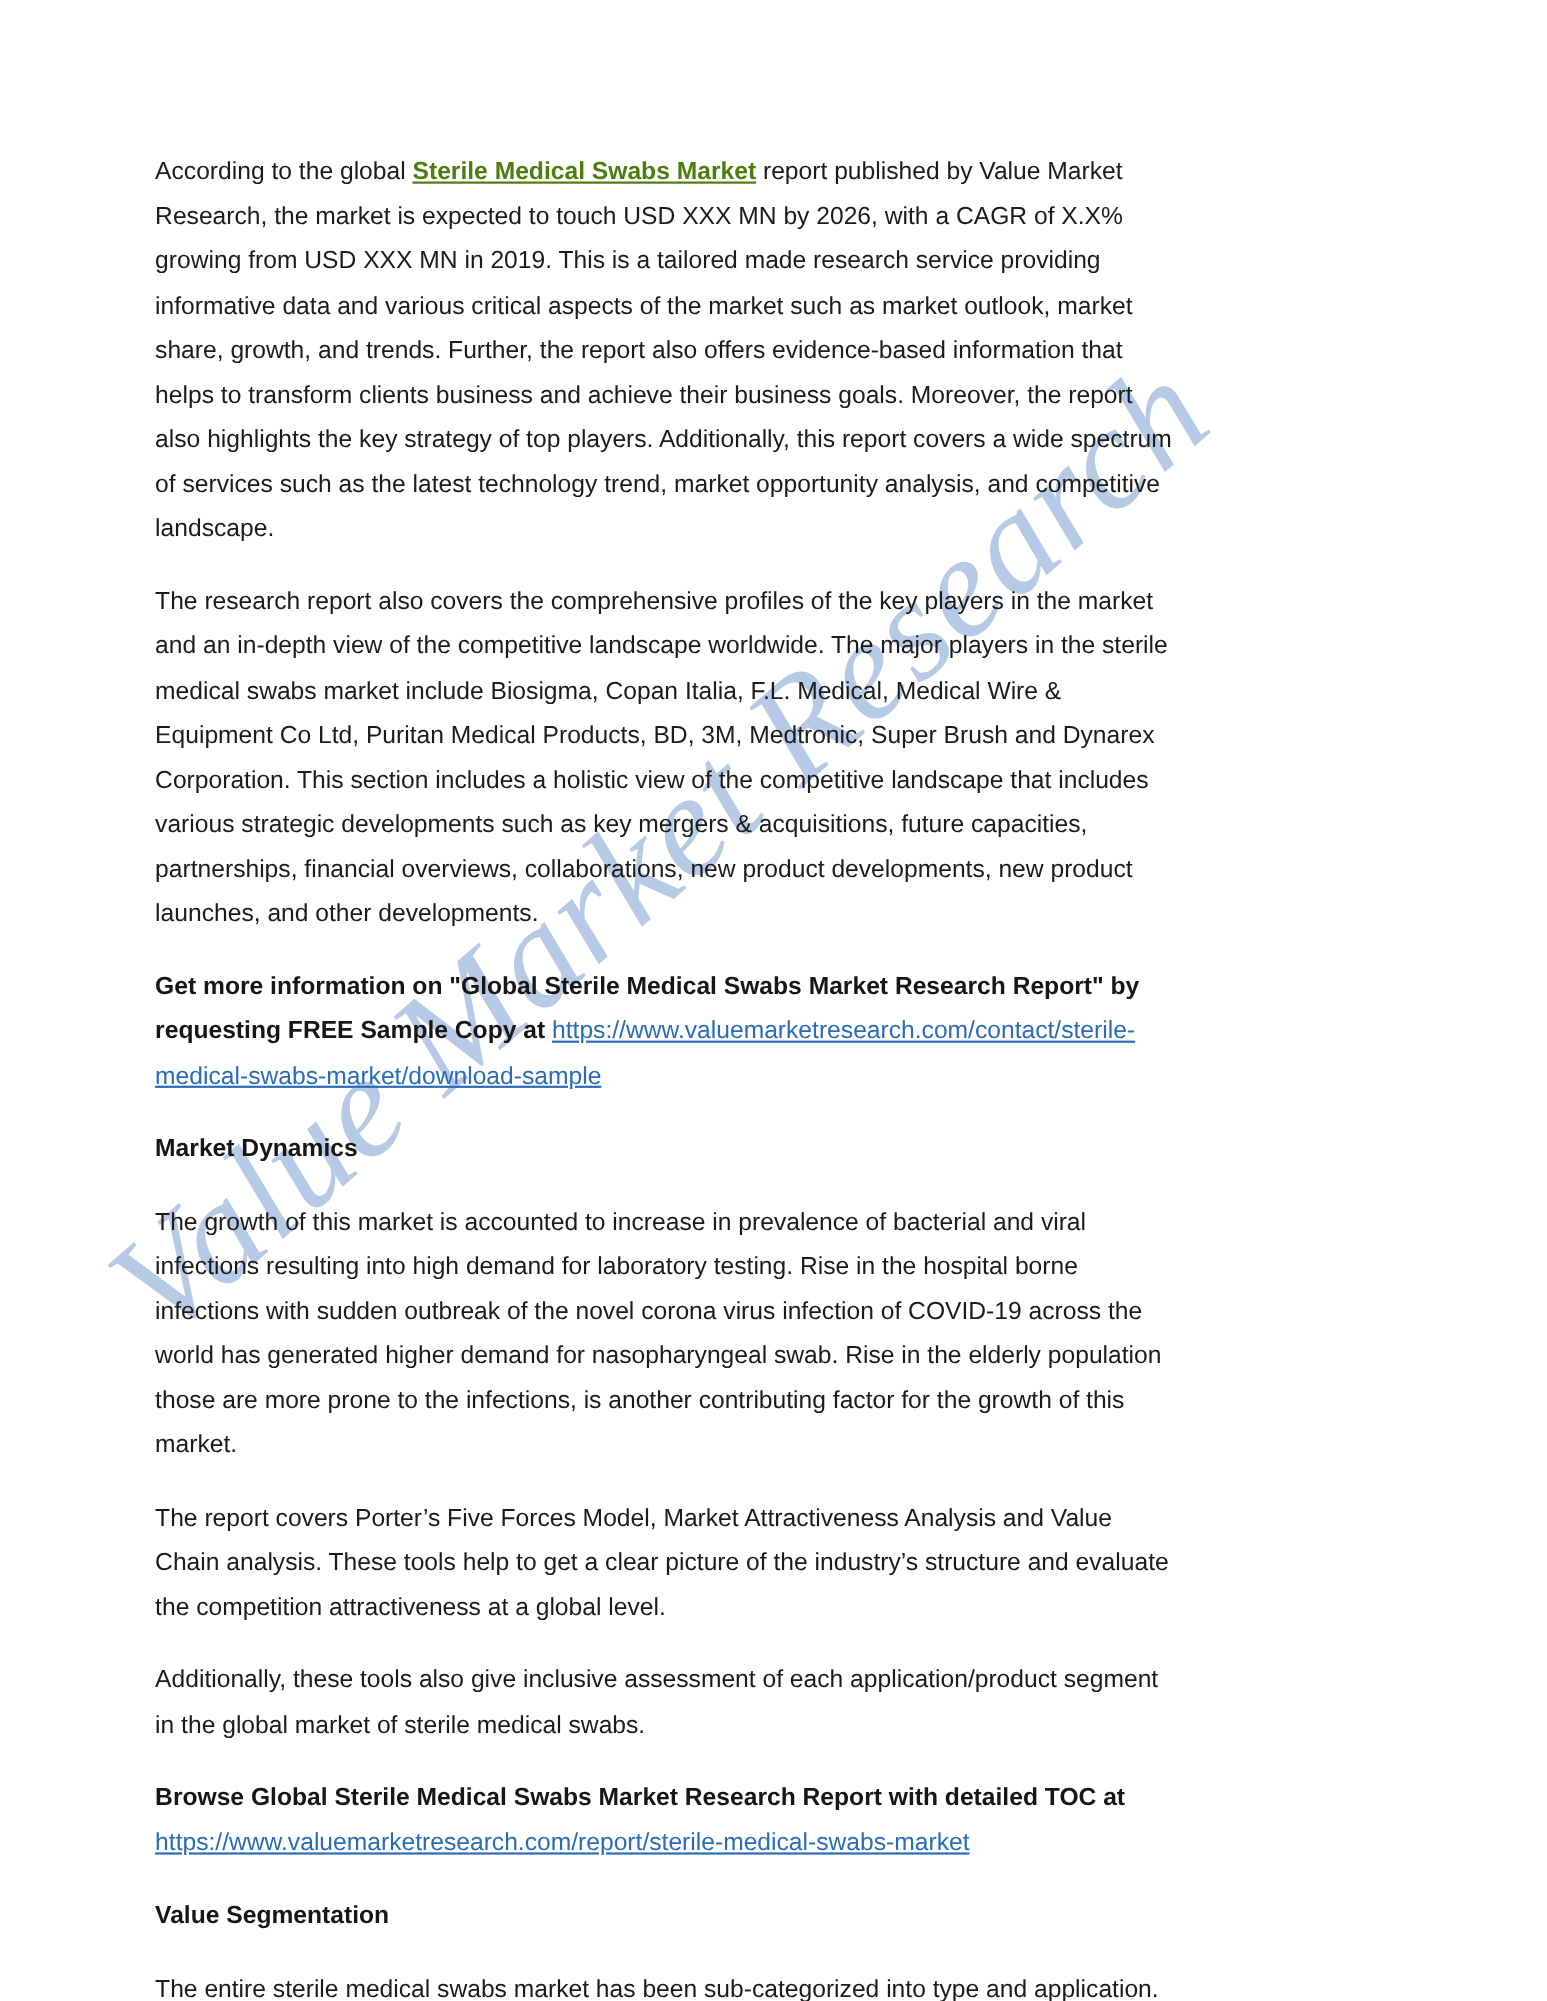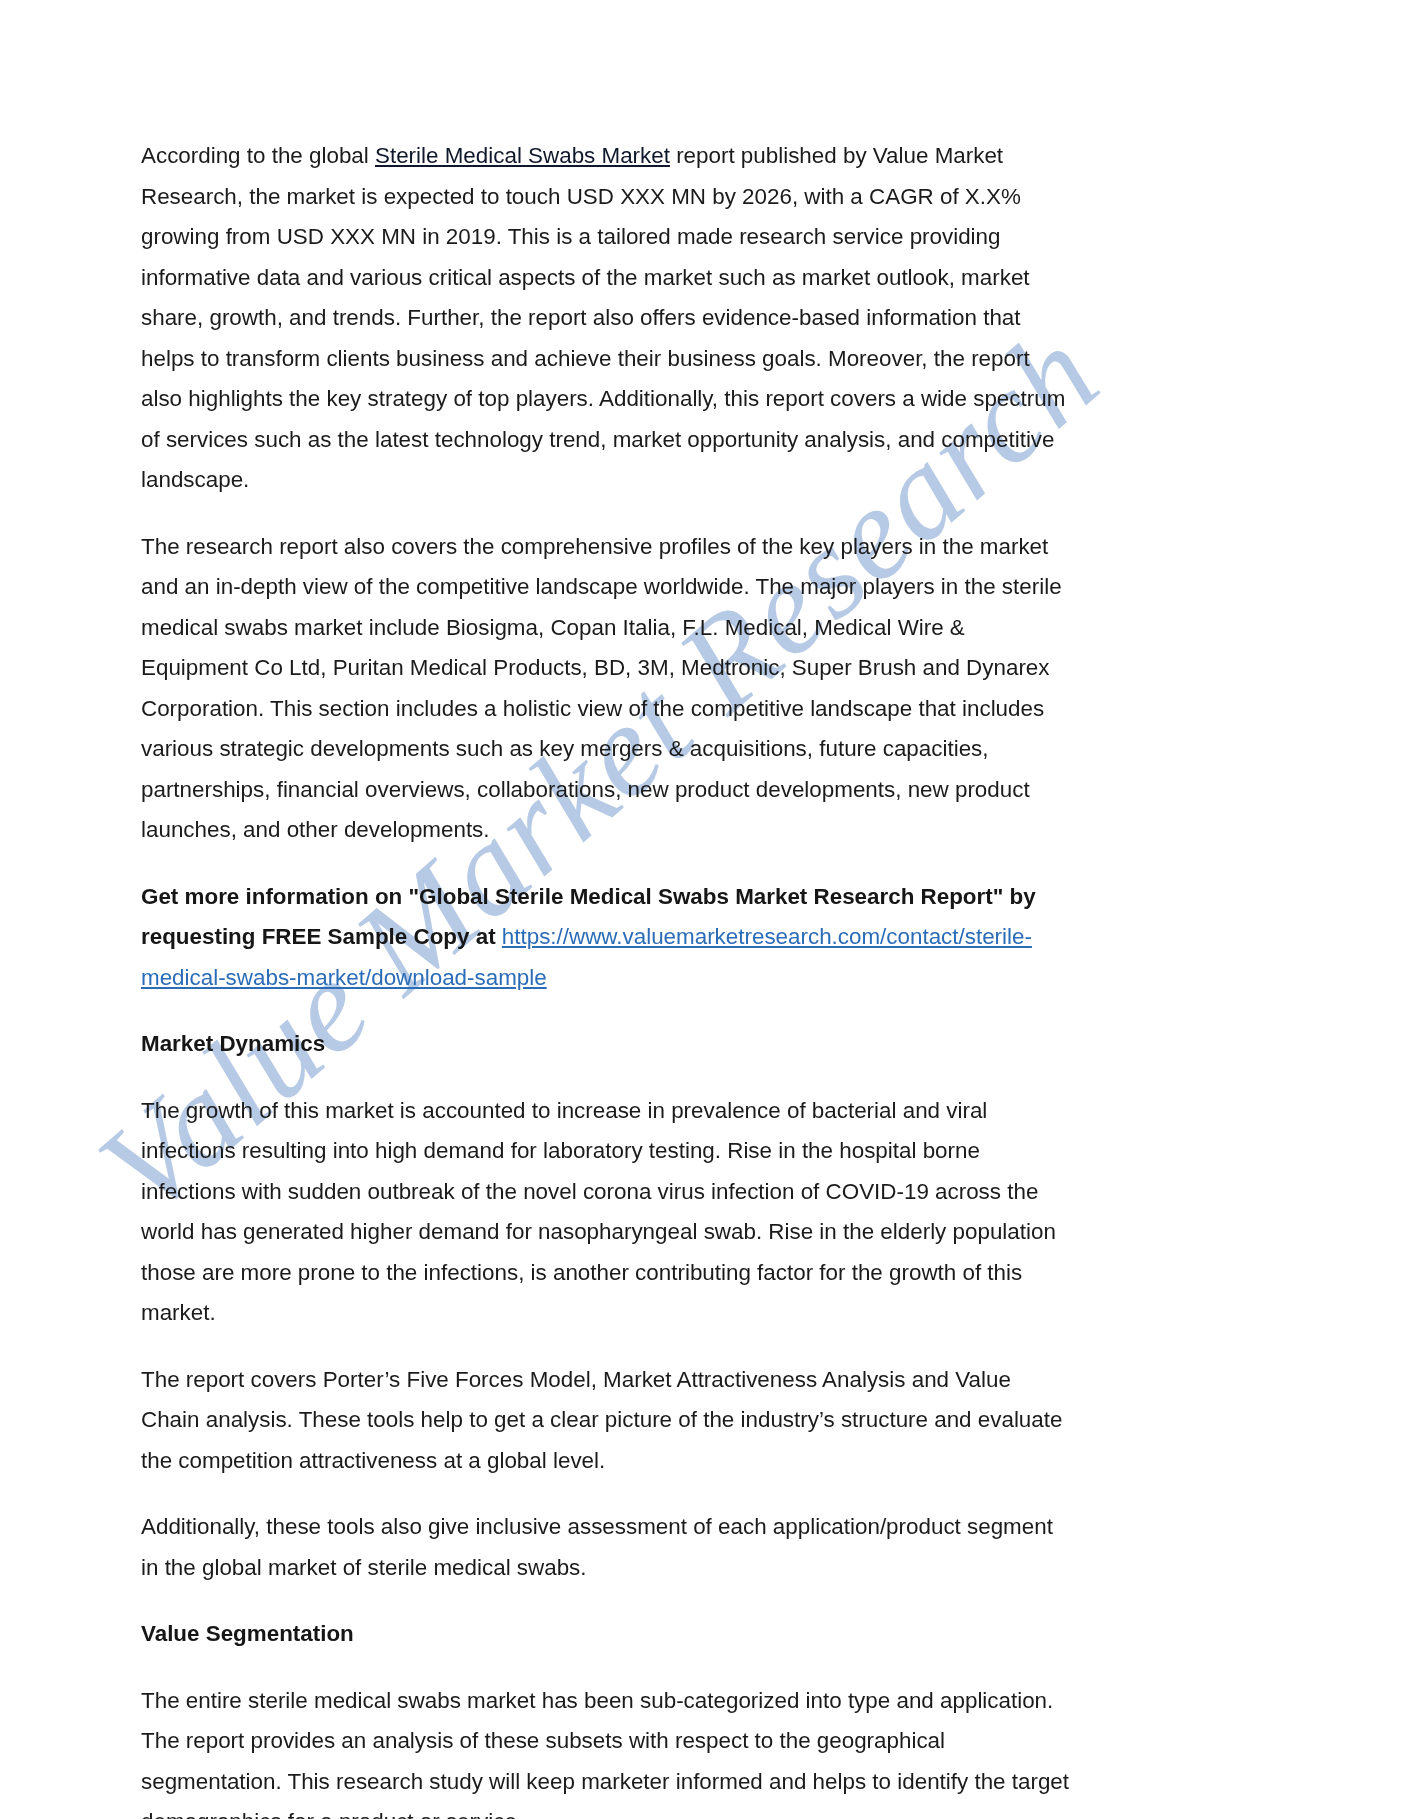--- a/index.html
+++ b/index.html
@@ -70,23 +70,23 @@
   .bold-lead {
     font-weight: bold;
     color: #161616;
   }
   a.doclink, .doclink {
     color: #2b6cb8;
     text-decoration: underline;
     word-break: break-word;
   }
   a.doclink-bold {
-    color: #0f172a;
+    color: #4d7c0f;
     text-decoration: underline;
-    font-weight: normal;
+    font-weight: bold;
   }
   .mw { max-width: 930px; }
 </style>
 </head>
 <body>
 
 <div class="page">
 
   <div class="watermark-layer">
     <div class="watermark-text">Value Market Research</div>
@@ -101,19 +101,20 @@
     <p class="body-par mw"><span class="bold-lead">Get more information on "Global Sterile Medical Swabs Market Research Report" by requesting FREE Sample Copy at </span><a class="doclink" href="#">https://www.valuemarketresearch.com/contact/sterile-medical-swabs-market/download-sample</a></p>
 
     <h3 class="heading">Market Dynamics</h3>
 
     <p class="body-par mw">The growth of this market is accounted to increase in prevalence of bacterial and viral infections resulting into high demand for laboratory testing. Rise in the hospital borne infections with sudden outbreak of the novel corona virus infection of COVID-19 across the world has generated higher demand for nasopharyngeal swab. Rise in the elderly population those are more prone to the infections, is another contributing factor for the growth of this market.</p>
 
     <p class="body-par mw">The report covers Porter’s Five Forces Model, Market Attractiveness Analysis and Value Chain analysis. These tools help to get a clear picture of the industry’s structure and evaluate the competition attractiveness at a global level.</p>
 
     <p class="body-par mw">Additionally, these tools also give inclusive assessment of each application/product segment in the global market of sterile medical swabs.</p>
 
+    <p class="body-par mw"><span class="bold-lead">Browse Global Sterile Medical Swabs Market Research Report with detailed TOC at</span><br><a class="doclink" href="#">https://www.valuemarketresearch.com/report/sterile-medical-swabs-market</a></p>
 
     <h3 class="heading">Value Segmentation</h3>
 
     <p class="body-par mw">The entire sterile medical swabs market has been sub-categorized into type and application. The report provides an analysis of these subsets with respect to the geographical segmentation. This research study will keep marketer informed and helps to identify the target demographics for a product or service.</p>
 
   </div>
 </div>
 
 </body></html>

